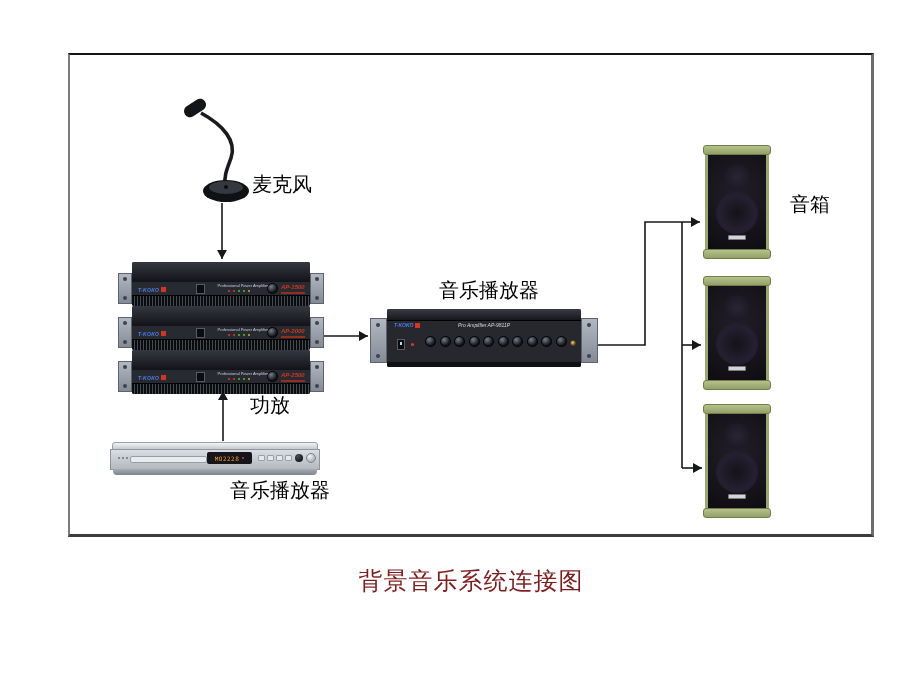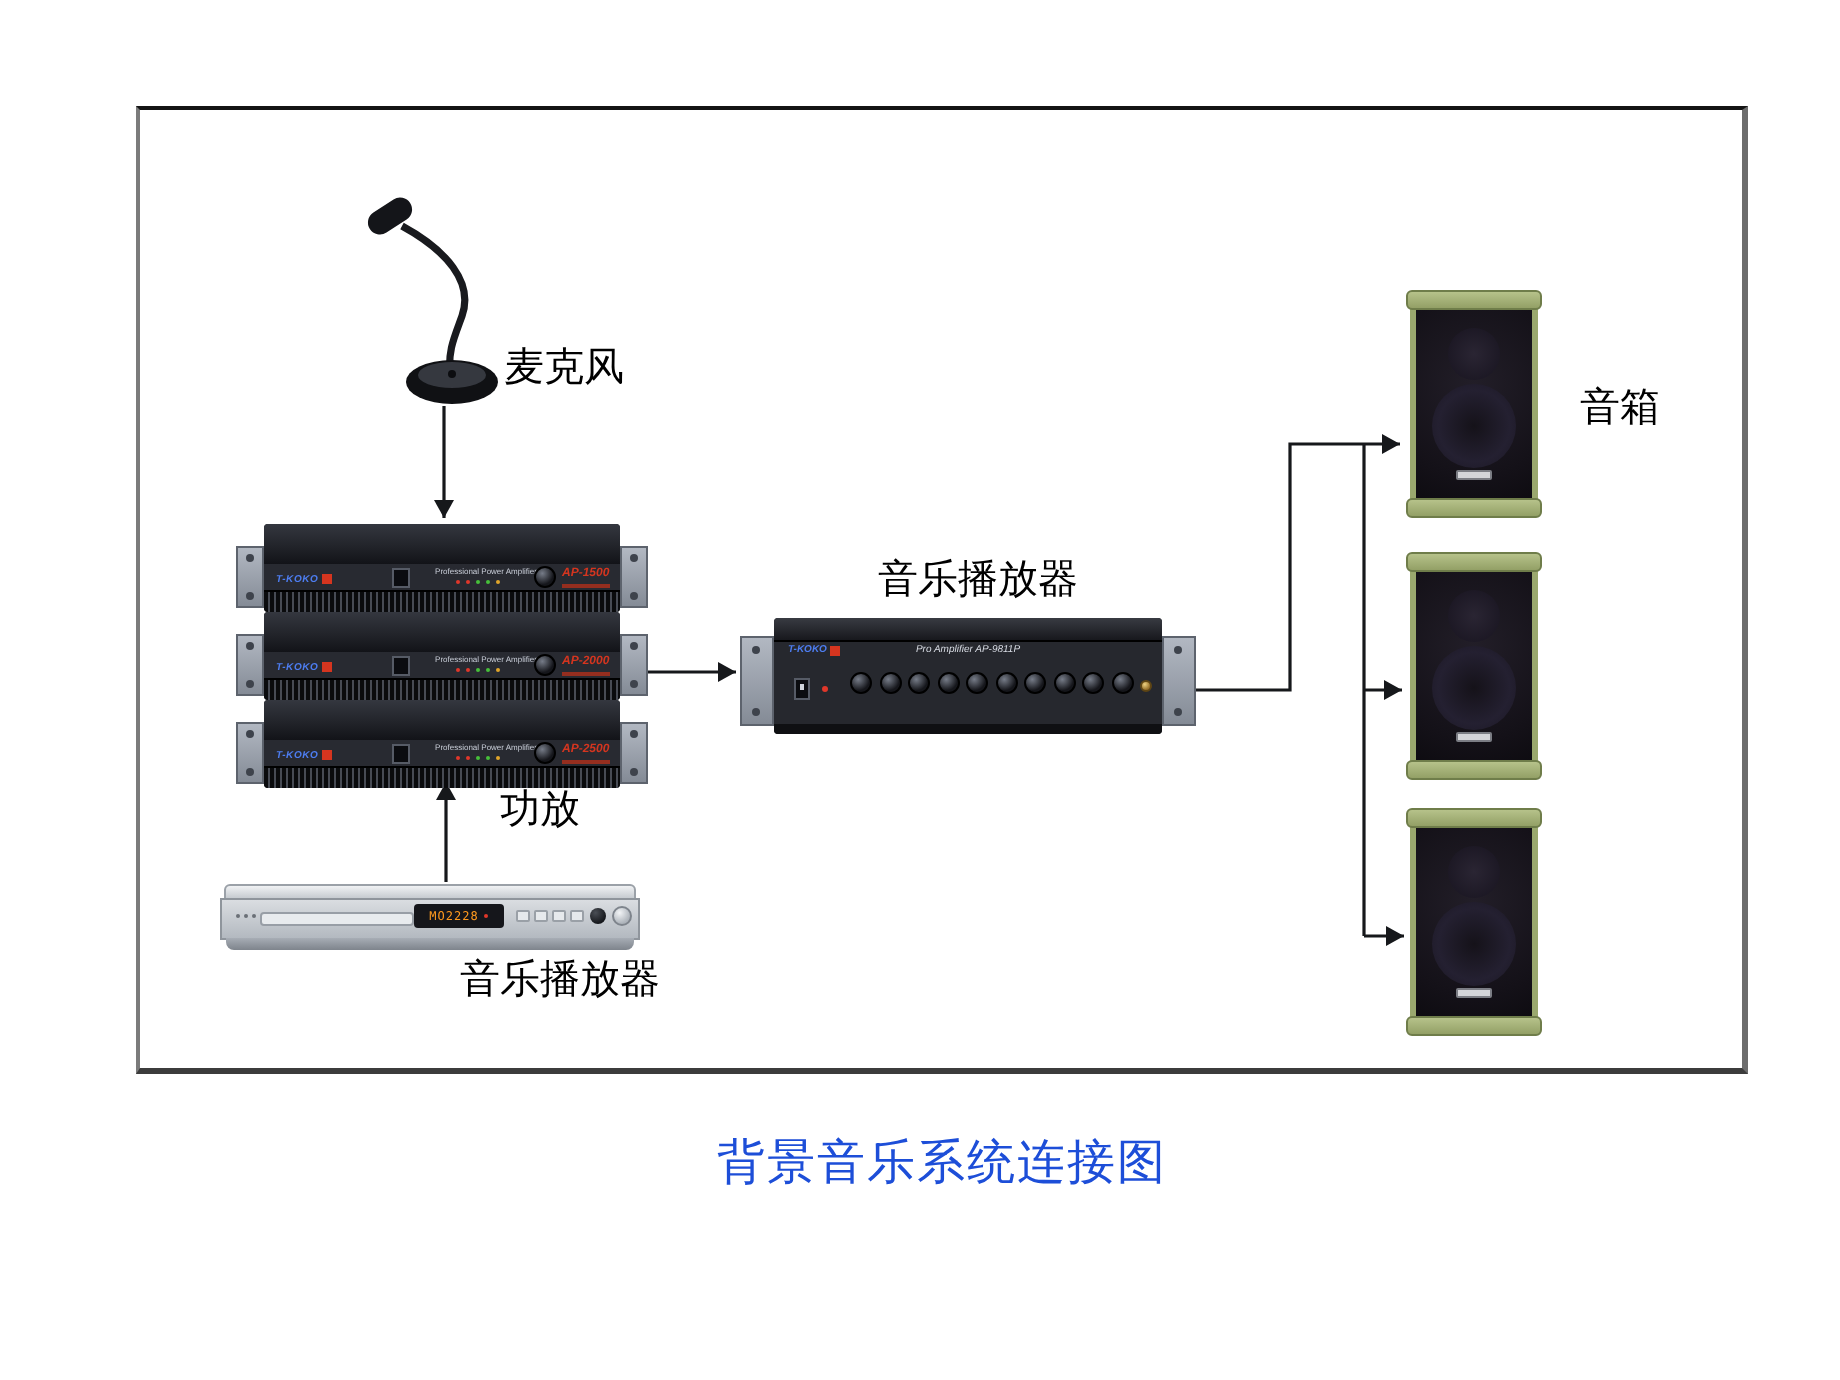--- a/index.html
+++ b/index.html
@@ -14,21 +14,21 @@
     background:#ffffff;box-sizing:border-box;
     border-top:2px solid #141414;border-left:2px solid #7b7b7b;
     border-right:3px solid #6d6d6d;border-bottom:3px solid #3c3c3c;
   }
   
   .wires{position:absolute;left:0;top:0;width:920px;height:690px;pointer-events:none;}
   
   .dev-label{position:absolute;color:#000;font-size:20px;line-height:1.1;white-space:nowrap;}
   .caption{
     position:absolute;left:68px;top:565px;width:806px;text-align:center;
-    color:#1d4ed8;font-size:24px;letter-spacing:1px;
+    color:#7f1d1d;font-size:24px;letter-spacing:1px;
   }
   
   .mic{position:absolute;left:165px;top:95px;width:92px;height:112px;}
   
   .amp{position:absolute;left:118px;width:206px;height:44px;}
   .amp.a1{top:262px}.amp.a2{top:306px}.amp.a3{top:350px}
   .rack-ear{
     position:absolute;top:11px;width:14px;height:31px;
     background:linear-gradient(180deg,#b2b8c2,#848b96);
     border:1px solid #5d636d;box-sizing:border-box;

